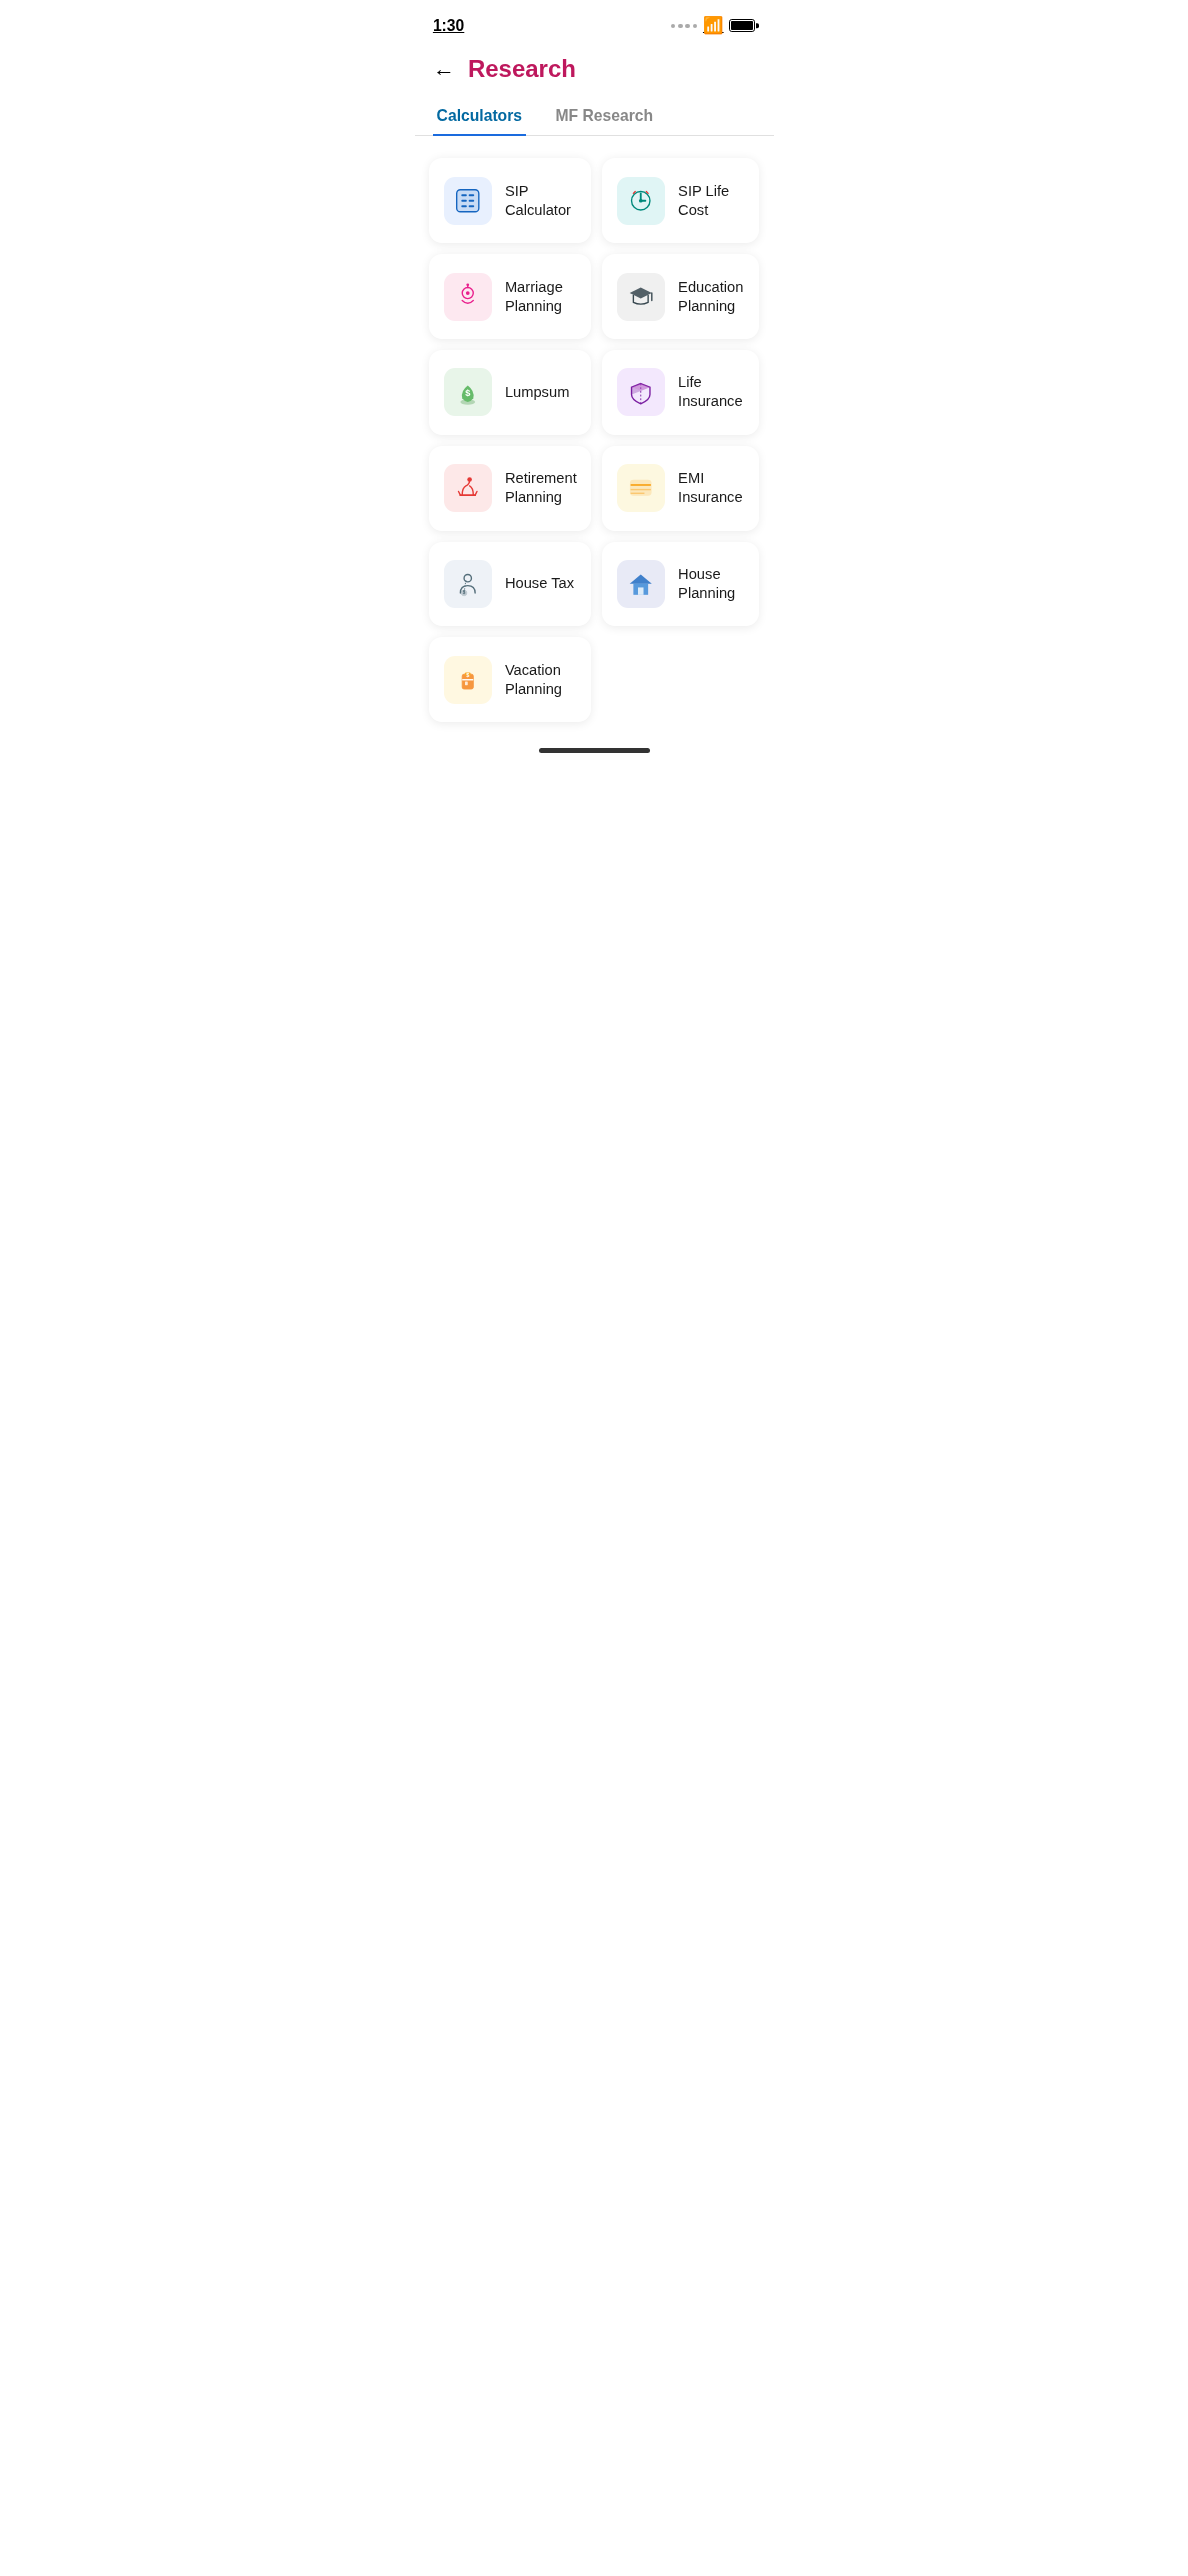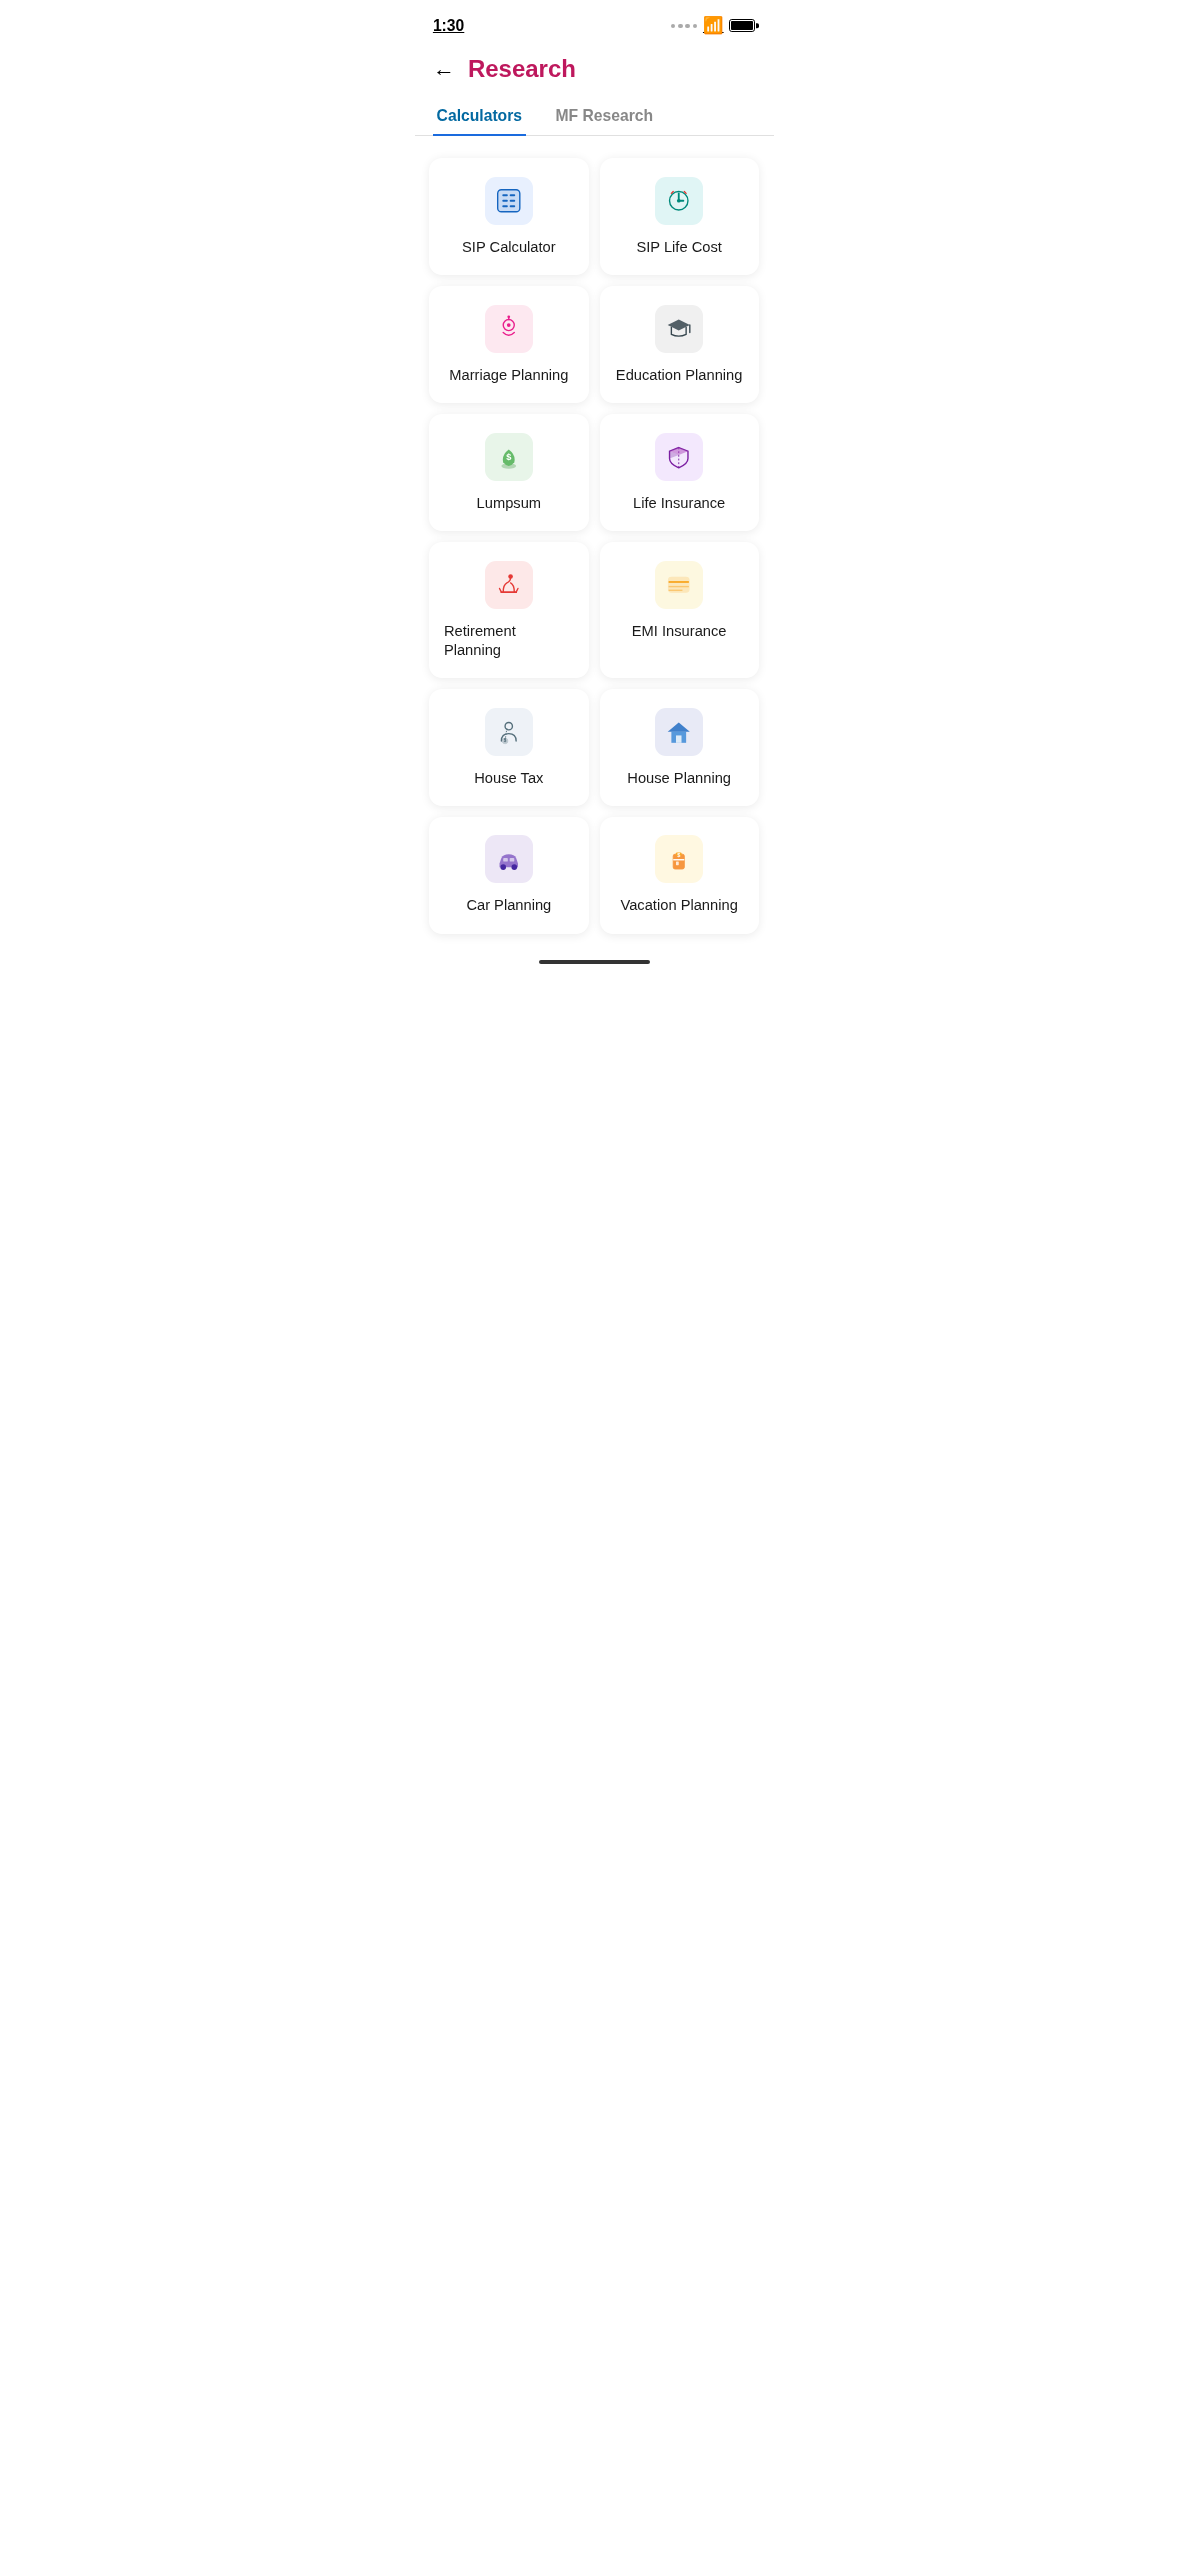--- a/index.html
+++ b/index.html
@@ -136,21 +136,20 @@
     .grid-card {
       background: #ffffff;
       border-radius: 13px;
       padding: 18.4px 14.7px;
       display: flex;
       align-items: center;
       gap: 13px;
       box-shadow: 0 1.8px 9.2px rgba(0,0,0,0.08);
       cursor: pointer;
       min-height: 83px;
-      flex-direction: column;
     }
 
     .card-icon {
       width: 48px;
       height: 48px;
       border-radius: 11px;
       display: flex;
       align-items: center;
       justify-content: center;
       flex-shrink: 0;
@@ -348,32 +347,20 @@
     <div class="card-icon icon-navy-light">
       <svg class="icon-svg" viewBox="0 0 32 32" fill="none">
         <polygon points="16,6 28,16 4,16" fill="#1565C0" opacity="0.8"></polygon>
         <rect x="8" y="16" width="16" height="12" fill="#1976D2" opacity="0.7"></rect>
         <rect x="13" y="20" width="6" height="8" fill="#fff" opacity="0.8"></rect>
       </svg>
     </div>
     <span class="card-label">House Planning</span>
   </div>
 
-  <div class="grid-card">
-    <div class="card-icon icon-violet-light">
-      <svg class="icon-svg" viewBox="0 0 32 32" fill="none">
-        <path d="M6 20 L8 14 Q10 10 16 10 Q22 10 24 14 L26 20 L26 24 L6 24 Z" fill="#7E57C2" opacity="0.8"></path>
-        <circle cx="10" cy="24" r="3" fill="#4527A0"></circle>
-        <circle cx="22" cy="24" r="3" fill="#4527A0"></circle>
-        <rect x="10" y="14" width="5" height="4" rx="1" fill="white" opacity="0.6"></rect>
-        <rect x="17" y="14" width="5" height="4" rx="1" fill="white" opacity="0.6"></rect>
-      </svg>
-    </div>
-    <span class="card-label">Car Planning</span>
-  </div>
 
   <div class="grid-card">
     <div class="card-icon icon-amber-light">
       <svg class="icon-svg" viewBox="0 0 32 32" fill="none" style="font-size:26px">
         <rect x="10" y="10" width="12" height="16" rx="2" fill="#F57F17" opacity="0.8" stroke="#F57F17" stroke-width="1"></rect>
         <rect x="13" y="8" width="6" height="4" rx="1" fill="#F9A825"></rect>
         <line x1="10" y1="16" x2="22" y2="16" stroke="white" stroke-width="1.5"></line>
         <rect x="13" y="18" width="3" height="4" rx="0.5" fill="white" opacity="0.8"></rect>
         <text x="16" y="13" text-anchor="middle" font-size="6" fill="white" font-weight="bold">$</text>
       </svg>

